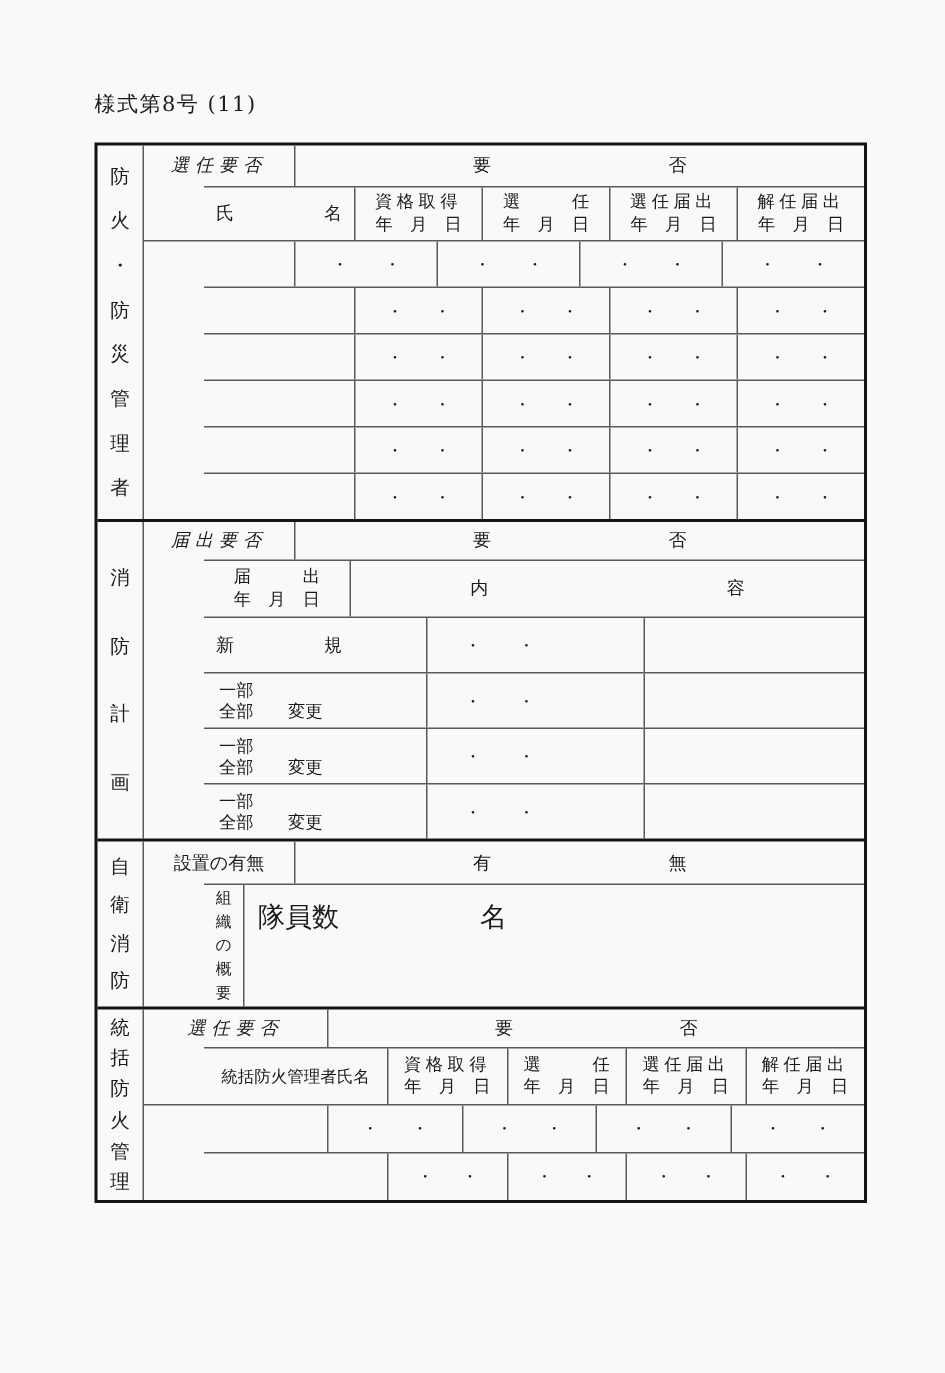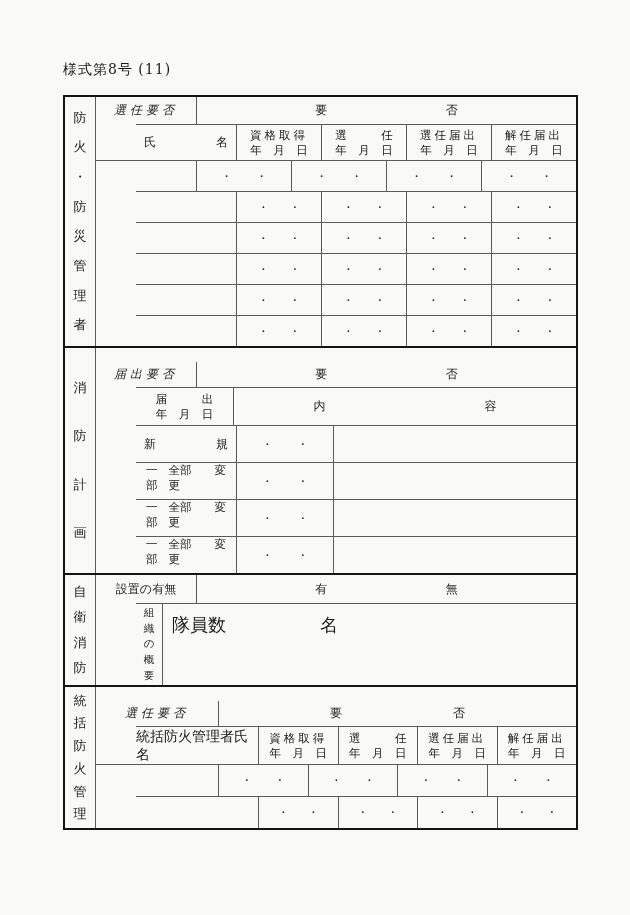--- a/index.html
+++ b/index.html
@@ -46,56 +46,56 @@
     font-size:12px;min-width:0;
   }
   .tcell + .tcell{border-left:1px solid var(--line);}
   .se{display:flex;justify-content:space-evenly;align-items:center;}
   .sa{display:flex;justify-content:space-around;align-items:center;}
   .hdr2{flex-direction:column;line-height:15px;font-size:11.5px;text-align:center;font-family:Liberation Mono, monospace;}
   .ls3{letter-spacing:3px;}
   .ls4{letter-spacing:4px;font-style:italic;}
   .dotcell span{font-size:11px;}
   
-  .h25{height:25px;margin-top:14px;}
+  .h25{height:25px;}
   .h27{height:27px;}
   .h28{height:28px;}
   .h36{height:36px;}
-  .h37{height:37px;}
+  .h37{height:37px;gap:48px;}
   .h38{height:38px;}
   .h82{height:82px;}
   
   .s1 .c0{width:100px;flex:none;}
   .s1 .cf{flex:1;}
   .s1-rows .trow{height:31px;border-top:1px solid var(--line);}
   .s1-rows .trow .tcell:first-child{width:100px;flex:none;}
   .s1-rows .trow .tcell:not(:first-child){flex:1;}
   
   .s2 .c0{width:100px;flex:none;}
   .s2 .c1{width:97px;flex:none;}
   .s2 .cf{flex:1;}
   .cat2{
-    flex-direction:row;align-items:flex-start;justify-content:center;
+    flex-direction:column;align-items:flex-start;justify-content:center;
     padding-left:10px;line-height:14.5px;font-size:11.5px;
   }
   
   .s3 .c0{width:100px;flex:none;}
   .s3 .cf{flex:1;}
   .org-content{
     flex:1;display:flex;align-items:flex-start;justify-content:flex-start;
     padding:9px 0 0 9px;font-size:18px;
   }
   .org-content .unit{margin-left:94px;}
   
   .s4 .c0{width:122px;flex:none;}
   .s4 .cf{flex:1;}
   .s4-rows .trow{height:32px;border-top:1px solid var(--line);}
   .s4-rows .trow .tcell:first-child{width:122px;flex:none;}
   .s4-rows .trow .tcell:not(:first-child){flex:1;}
-  .name-compact{font-size:14px;}
+  .name-compact{font-size:11px;}
 </style>
 </head>
 <body>
 
 <div class="page-title">様式第8号 (11)</div>
 
 <div class="form-table">
 
   <div class="section s1">
     <div class="side-col">

